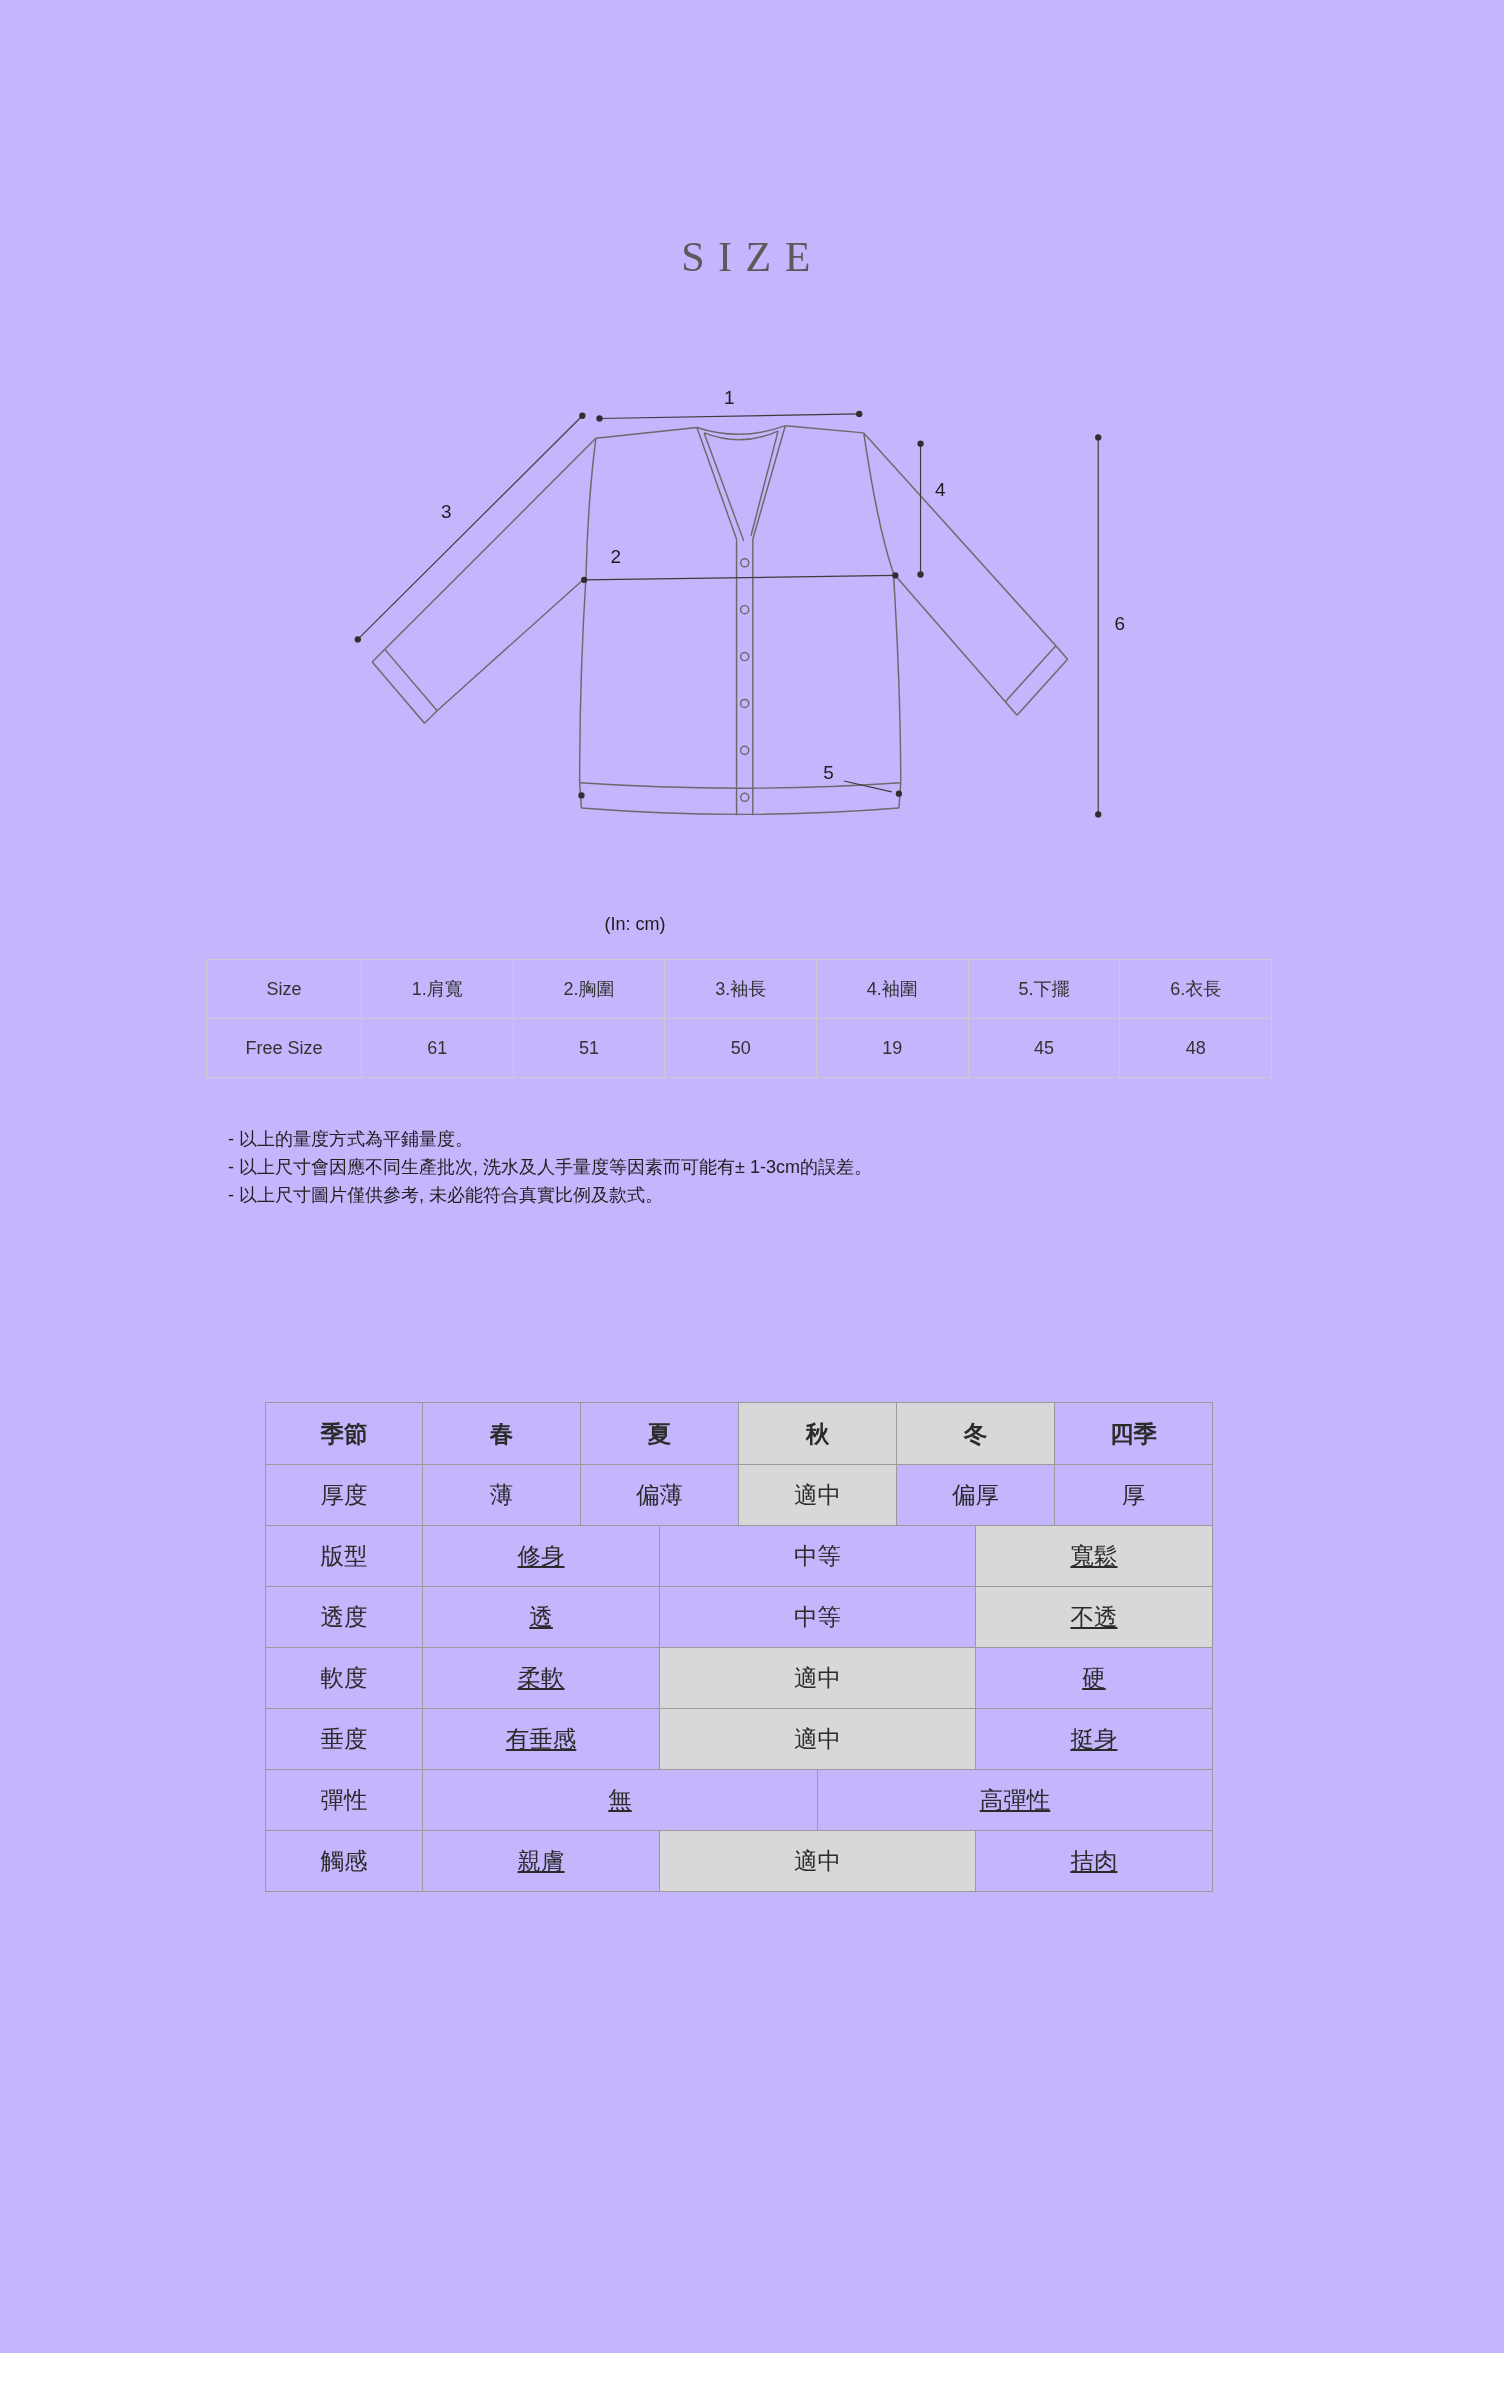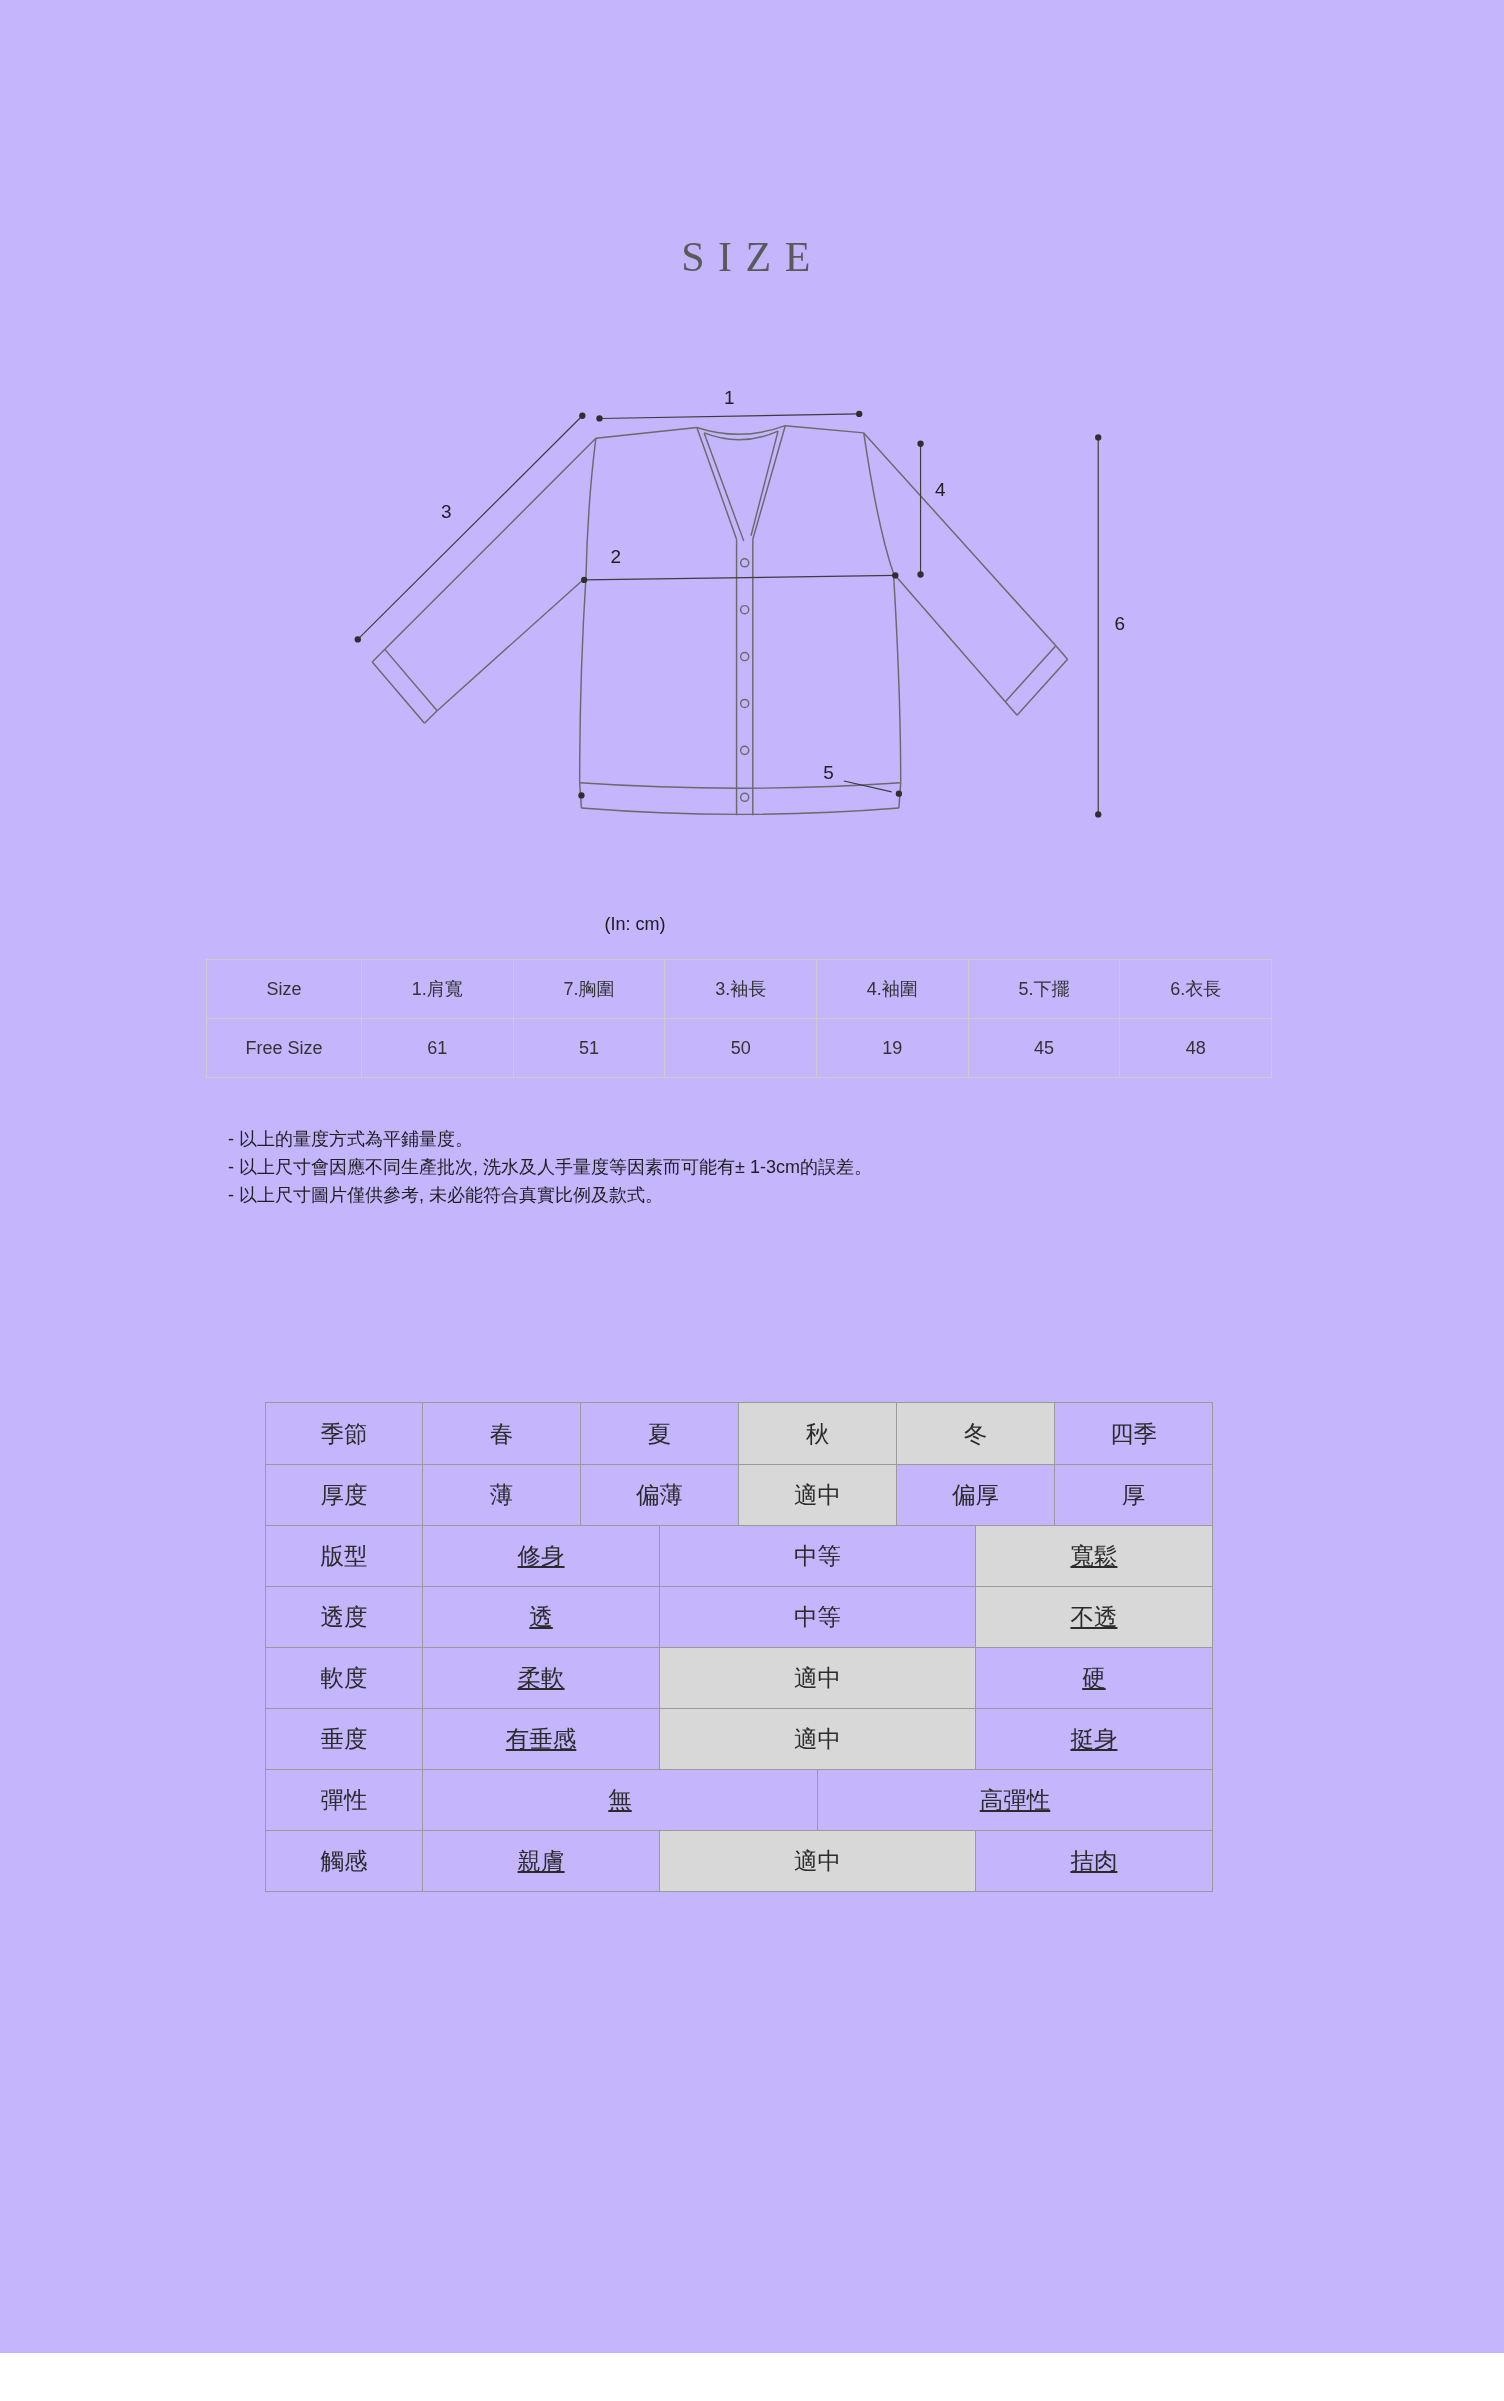--- a/index.html
+++ b/index.html
@@ -49,21 +49,21 @@
     font-size:18px; color:#1f1f1f; line-height:28px;
   }
 
   .attr-table {
     position:absolute; left:265px; top:1402px; width:948px;
     box-sizing:border-box;
     border:1.8px solid #9a9a9a;
     font-size:23.5px; color:#2b2b2b;
   }
   .attr-row { display:flex; height:61px; box-sizing:border-box; border-top:1.8px solid #9a9a9a; }
-  .attr-row:first-child { border-top:none; }
+  .attr-row:first-child { border-top:none;font-weight:bold; }
   .attr-label {
     flex:0 0 156px; width:156px;
     display:flex; align-items:center; justify-content:center;
     box-sizing:border-box;
   }
   .attr-cell {
     display:flex; align-items:center; justify-content:center;
     border-left:1.8px solid #9a9a9a;
     box-sizing:border-box;
   }
@@ -185,21 +185,21 @@
         <col>
         <col>
         <col>
         <col>
         <col>
     </colgroup>
     <tbody>
       <tr>
         <th>Size</th>
         <th>1.肩寬</th>
-        <th>7.胸圍</th>
+        <th>2.胸圍</th>
         <th>3.袖長</th>
         <th>4.袖圍</th>
         <th>5.下擺</th>
         <th>6.衣長</th>
       </tr>
       <tr>
         <td>Free Size</td>
         <td>61</td>
         <td>51</td>
         <td>50</td>

